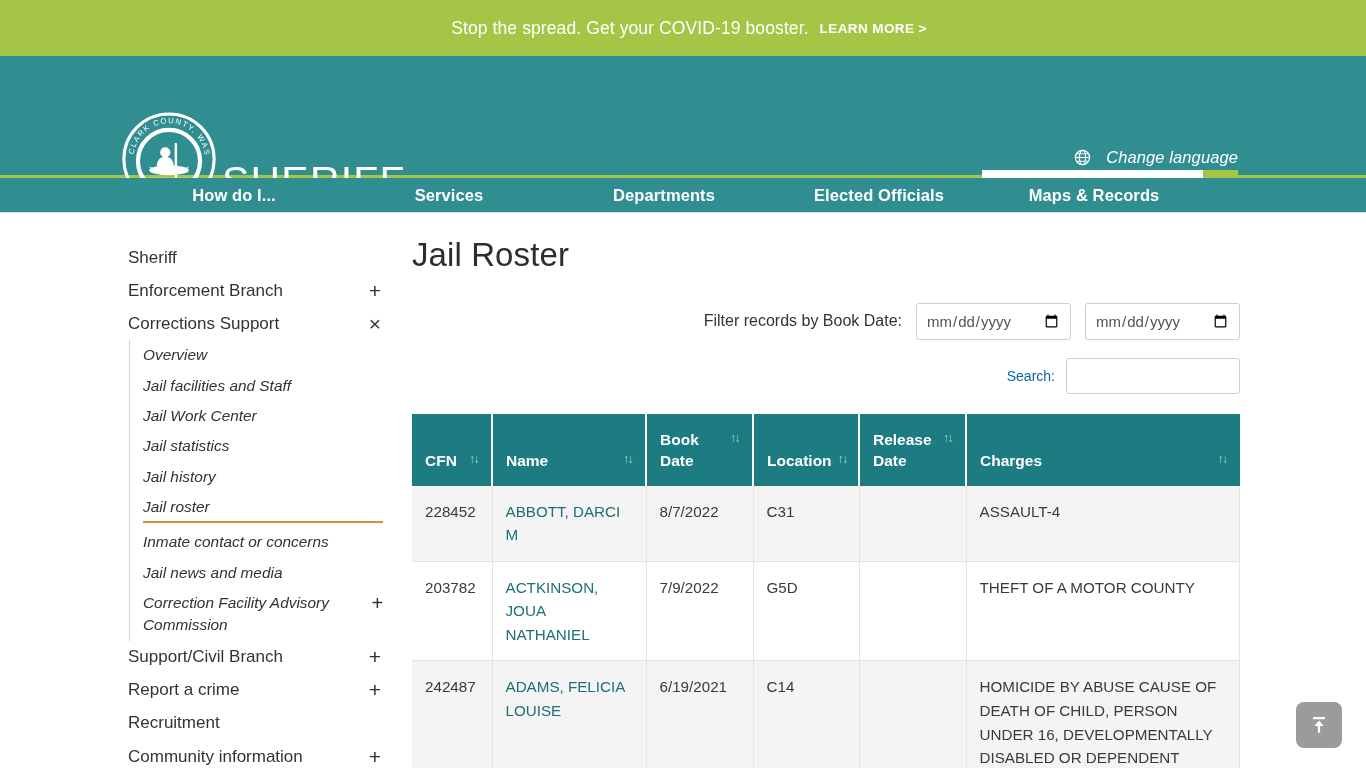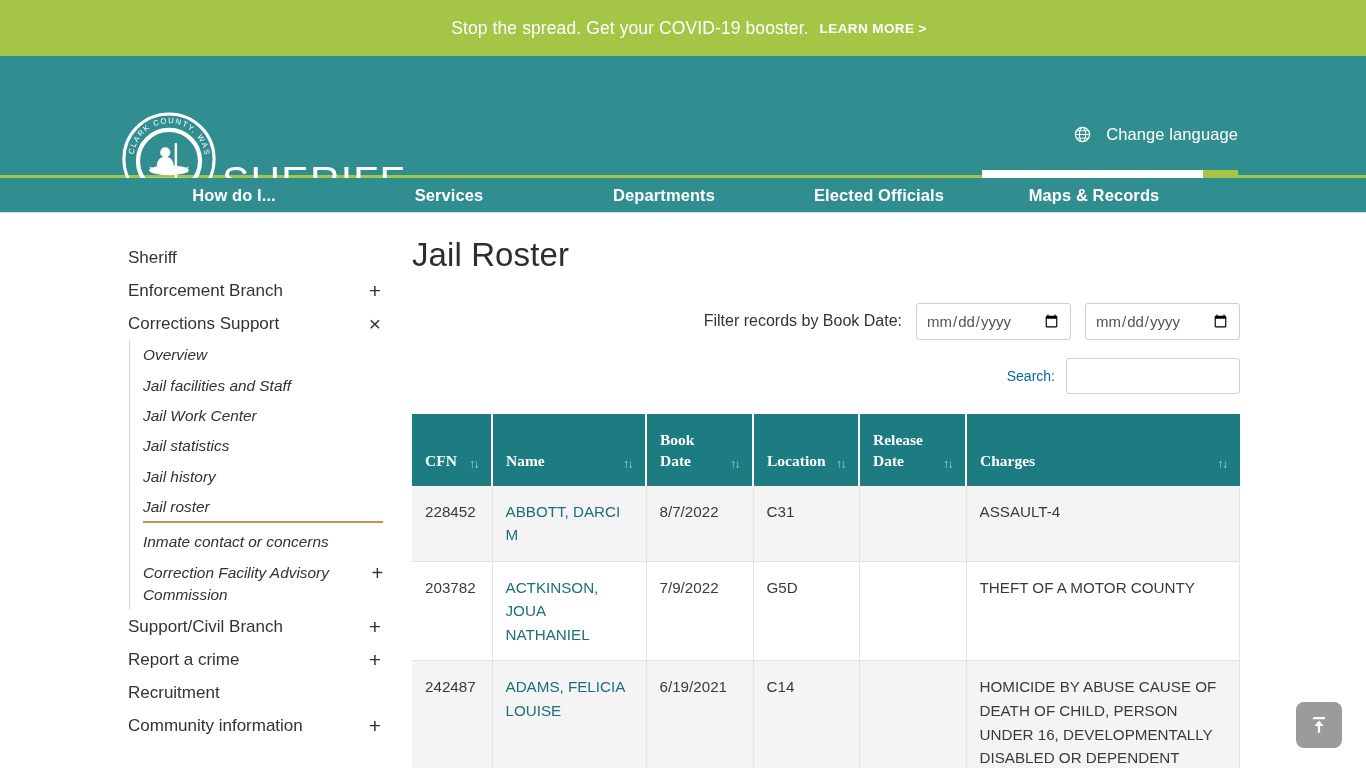--- a/index.html
+++ b/index.html
@@ -58,24 +58,25 @@
     font-weight: 400;
     letter-spacing: 1.2px;
     margin-left: 6px;
     line-height: 1;
     position: relative;
     top: 14px;
   }
 
   .lang-row {
     position: absolute;
-    right: 128px; top: 69px;
+    right: 128px; top: 92px;
     display: flex; align-items: center; gap: 15px;
     cursor: pointer;
     text-decoration: none;
+    font-style: italic;
   }
   .lang-label {
     color: #ffffff;
     font-size: 16.5px;
     letter-spacing: .1px;
   }
   .globe { width: 17px; height: 17px; display:block; }
 
   .search-wrap {
     position: absolute;
@@ -274,21 +275,21 @@
     text-align: left;
     vertical-align: bottom;
     padding: 12px 13px 14px 13px;
     border-right: 2px solid #ffffff;
     height: 72px;
     position: relative;
     cursor: pointer;
     line-height: 1.34;
   }
   .roster-table thead th:last-child { border-right: none; }
-  .th-inner { display: flex; align-items: flex-end; justify-content: space-between; gap: 6px; font-family: Liberation Serif, serif; }
+  .th-inner { display: flex; align-items: flex-start; justify-content: space-between; gap: 6px; }
   .sort-ico {
     font-size: 12px;
     opacity: .62;
     font-weight: 400;
     letter-spacing: -1.5px;
     white-space: nowrap;
     flex: 0 0 auto;
   }
 
   .roster-table tbody td {
@@ -425,20 +426,23 @@
         <a class="lbl">Jail statistics</a>
       </div>
       <div class="sub-row">
         <a class="lbl">Jail history</a>
       </div>
       <div class="sub-row active">
         <a class="lbl">Jail roster</a>
       </div>
       <div class="sub-row">
         <a class="lbl">Inmate contact or concerns</a>
+      </div>
+      <div class="sub-row">
+        <a class="lbl">Jail news and media</a>
       </div>
       <div class="sub-row">
         <a class="lbl">Correction Facility Advisory Commission</a>
         <span class="toggle">+</span>
       </div>
     </div>
 
     <div class="side-row">
       <a class="lbl">Support/Civil Branch</a>
       <span class="toggle">+</span>

